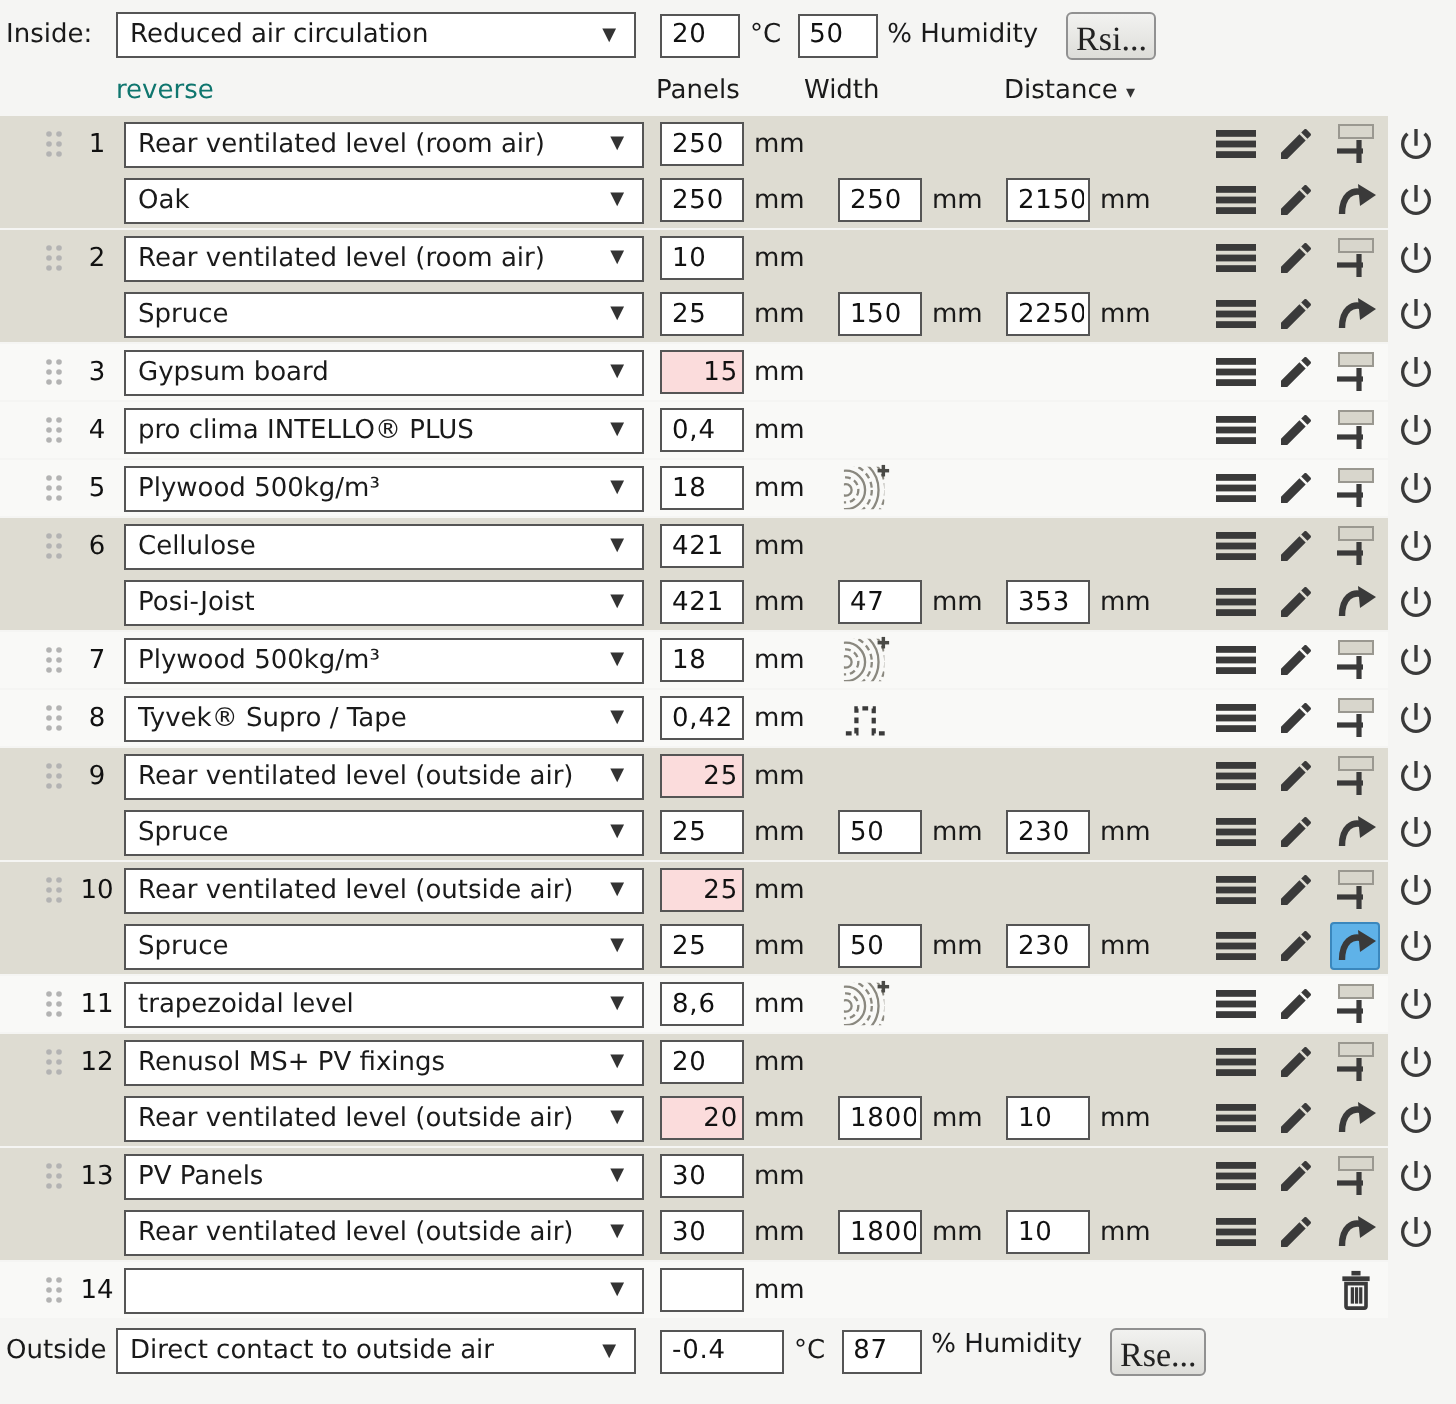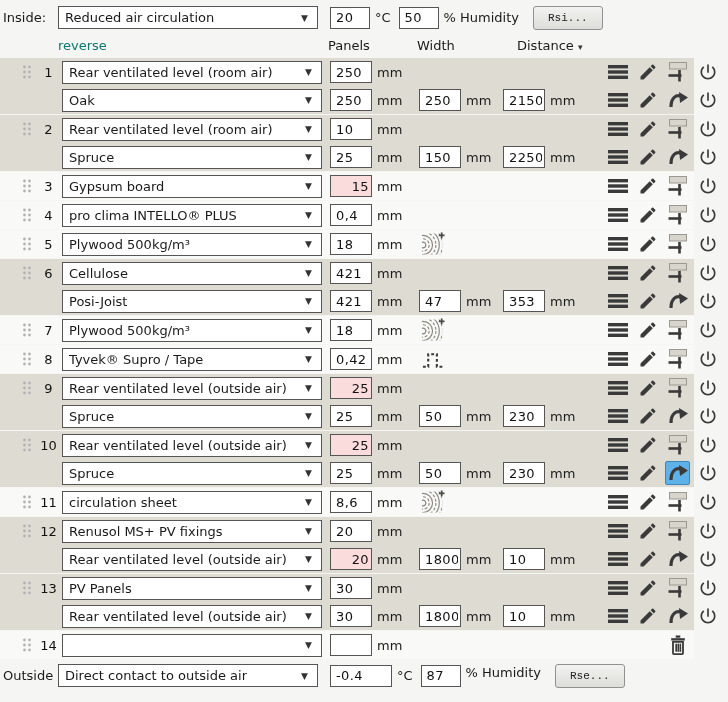--- a/index.html
+++ b/index.html
@@ -26,37 +26,37 @@
   input.num {
     width: 42px; height: 22px;
     border: 1px solid #555; background: #fff;
     font-family: inherit; font-size: 13px; color: #111;
     padding: 1px 2px 1px 5px;
     letter-spacing: 0.4px;
   }
   input.num.alert { background: #fbdcdc; text-align: right; }
   .unit { margin-left: 5px; color: #1a1a1a; white-space: nowrap; }
   .btn {
-    font-family: Liberation Mono, monospace; font-size: 11px; color: #222;
+    font-family: Liberation Serif, serif; font-size: 17px; color: #222;
     background: linear-gradient(#f2f2f0, #ddddd9);
     border: 1px solid #919191; border-radius: 3px;
-    padding: 3px 14px; height: 24px; cursor: pointer;
+    padding: 3px 4px; height: 24px; cursor: pointer;
   }
 
   
   .top-row { height: 29px; display: flex; align-items: center; }
   .side-label { width: 58px; padding-left: 3px; flex: 0 0 auto; }
   .top-row .tin-wrap { display: flex; align-items: center; }
   .ml12 { margin-left: 12px; } .ml8 { margin-left: 8px; } .ml14 { margin-left: 14px; }
 
   .cols-header { height: 26px; display: flex; align-items: center; }
   .dir-wrap { width: 260px; margin-left: 58px; display: flex; justify-content: space-between; align-items: center; }
   .link { color: #0f766e; cursor: pointer; }
   .hd-h { margin-left: 10px; width: 74px; }
-  .hd-w { margin-left: 15px; width: 78px; }
+  .hd-w { width: 78px; }
   .hd-d { margin-left: 22px; white-space: nowrap; }
   .hd-caret { font-size: 9px; color: #333; }
 
   
   .row { height: 28px; display: flex; align-items: center; width: 694px; }
   .row.main, .row.sub  { background: #dedcd2; }
   .row.single { background: #f9f9f7; }
   .row.sub, .row.single { margin-bottom: 1px; }
   .outside-row { margin-top: 2px; background: none; height: 29px; display: flex; align-items: center; }
 
@@ -1054,21 +1054,21 @@
               <circle cx="8.5" cy="3" r="1.4"></circle>
               <circle cx="3.5" cy="8" r="1.4"></circle>
               <circle cx="8.5" cy="8" r="1.4"></circle>
               <circle cx="3.5" cy="13" r="1.4"></circle>
               <circle cx="8.5" cy="13" r="1.4"></circle>
             </g>
           </svg>
         </span>
         <span class="numcol">11</span>
         <div class="sel">
-          <span class="mat">circulation sheet</span>
+          <span class="mat">trapezoidal level</span>
           <span class="caret">▼</span>
         </div>
         <span class="h-col">
           <input class="num" value="8,6" style="">
           <span class="unit">mm</span>
         </span>
         <span class="w-col">
           <span class="mid-icon" style="display: flex; align-items: center;">
             <svg width="25" height="26" viewBox="0 0 26 26">
               <defs>

